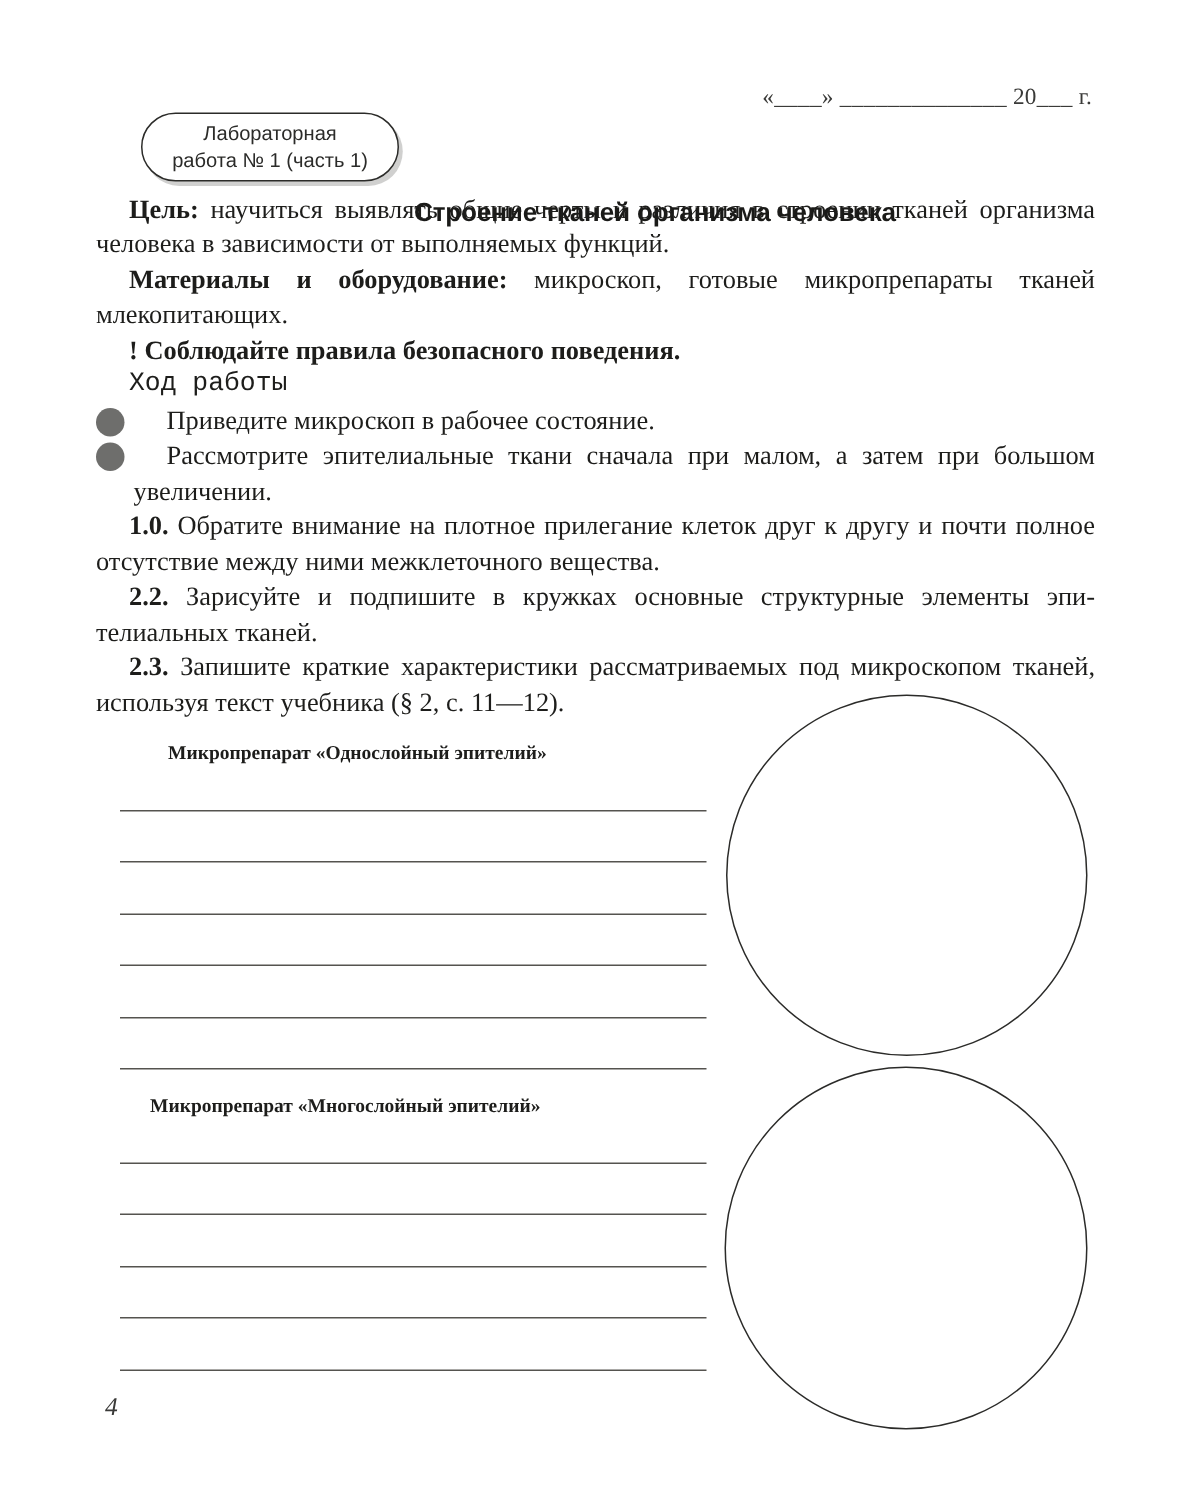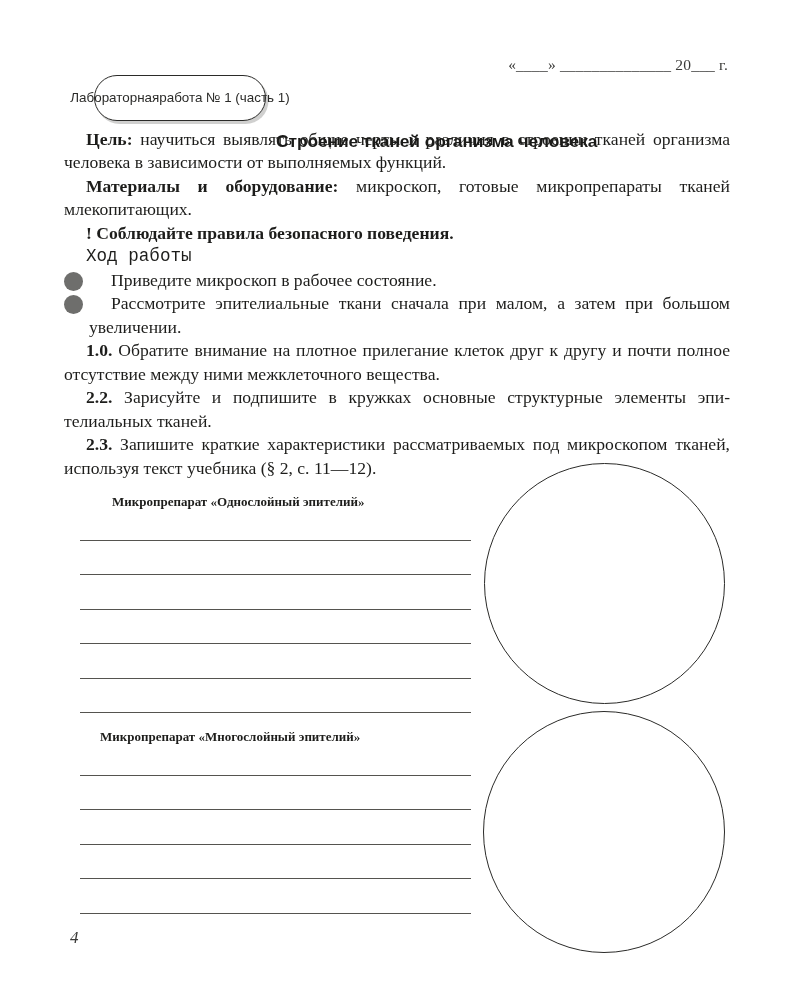--- a/index.html
+++ b/index.html
@@ -48,21 +48,21 @@
     position: absolute;
     left: 14px;
     top: 1px;
     width: 172px;
     height: 46px;
     border: 1.4px solid #2b2b29;
     border-radius: 26px;
     background: #fff;
     box-shadow: 2.5px 3px 0 0 rgba(120,120,118,.35);
     display: flex;
-    flex-direction: row;
+    flex-direction: column;
     align-items: center;
     justify-content: center;
     font-family: "Liberation Sans", "DejaVu Sans", sans-serif;
     font-size: 13.4px;
     line-height: 1.38;
     color: #2b2b29;
     box-sizing: border-box;
     padding: 0 6px;
     text-align: center;
   }

